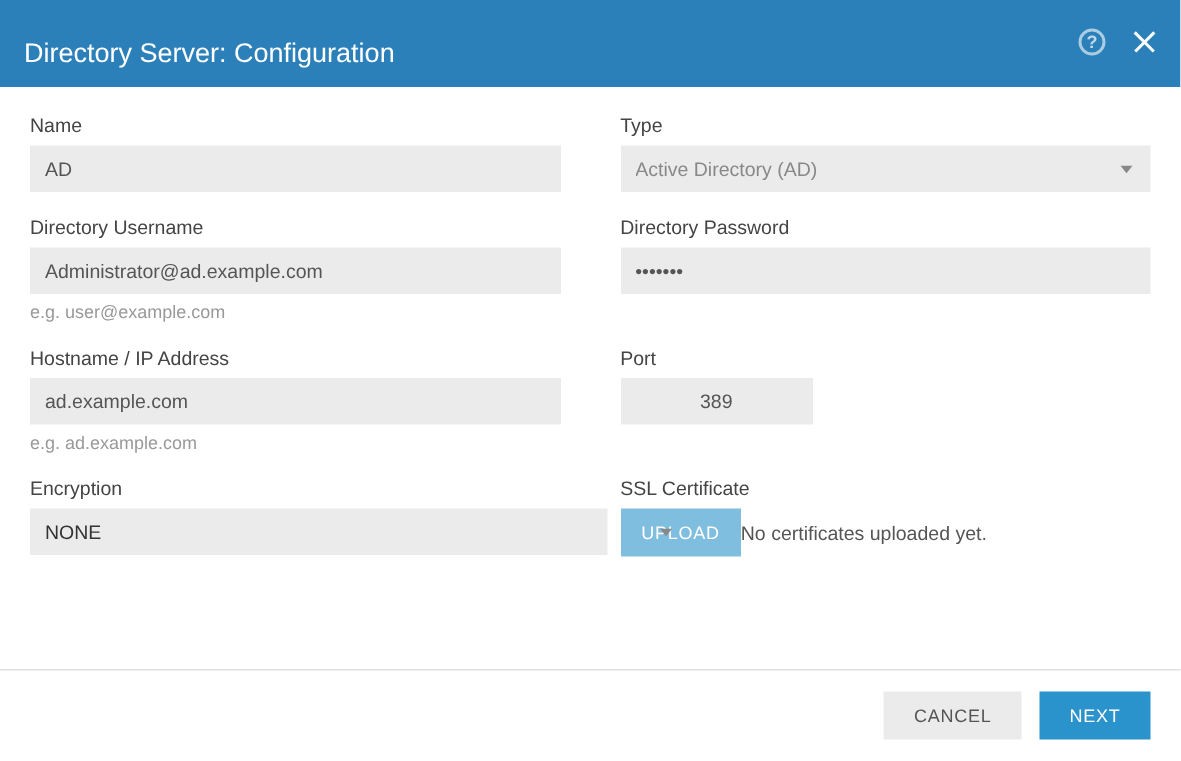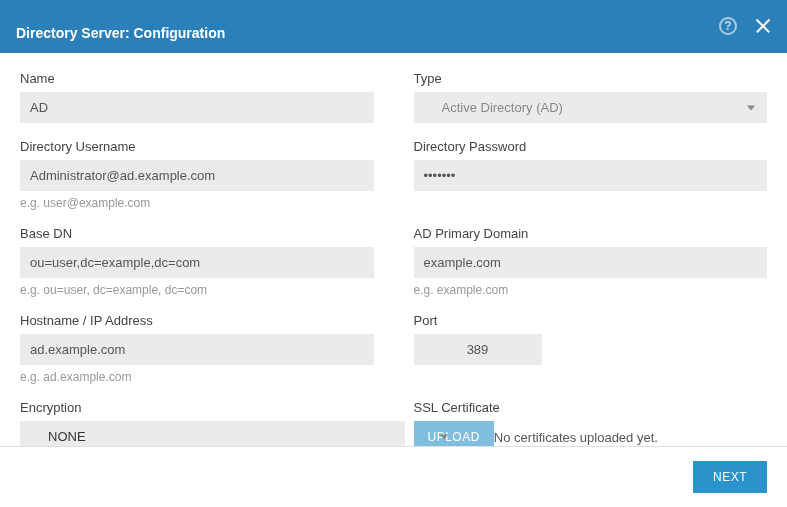--- a/index.html
+++ b/index.html
@@ -14,22 +14,22 @@
     }
     .header {
       background: #2b80b9;
       color: #fff;
       padding: 10px 16px 12px 16px;
       display: flex;
       align-items: center;
       justify-content: space-between;
     }
     .header-title {
-      font-size: 14px;
-      font-weight: 700;
+      font-size: 18px;
+      font-weight: 400;
       margin-top: 15px;
     }
     .header-actions {
       display: flex;
       align-items: center;
       gap: 18px;
     }
     .help-icon {
       width: 18px;
       height: 18px;
@@ -88,21 +88,21 @@
       outline: none;
     }
     .form-input.port {
       width: 128px;
       text-align: center;
     }
     .form-select {
       width: 100%;
       background: #ebebeb;
       border: none;
-      padding: 8px 28px;
+      padding: 8px 10px;
       font-size: 13px;
       color: #888;
       outline: none;
       appearance: none;
       -webkit-appearance: none;
       position: relative;
     }
     .select-wrap {
       position: relative;
     }
@@ -206,32 +206,20 @@
       <label class="form-label">Directory Username</label>
       <input class="form-input" value="Administrator@ad.example.com" style="">
       <div class="form-hint">e.g. user@example.com</div>
     </div>
     <div class="form-group">
       <label class="form-label">Directory Password</label>
       <input class="form-input" value="•••••••" style="">
     </div>
   </div>
 
-  <div class="form-row">
-    <div class="form-group">
-      <label class="form-label">Base DN</label>
-      <input class="form-input" value="ou=user,dc=example,dc=com" style="">
-      <div class="form-hint">e.g. ou=user, dc=example, dc=com</div>
-    </div>
-    <div class="form-group">
-      <label class="form-label">AD Primary Domain</label>
-      <input class="form-input" value="example.com" style="">
-      <div class="form-hint">e.g. example.com</div>
-    </div>
-  </div>
 
   <div class="form-row">
     <div class="form-group">
       <label class="form-label">Hostname / IP Address</label>
       <input class="form-input" value="ad.example.com" style="">
       <div class="form-hint">e.g. ad.example.com</div>
     </div>
     <div class="form-group">
       <label class="form-label">Port</label>
       <input class="form-input port" value="389" style="">
@@ -252,14 +240,15 @@
       <div class="ssl-row">
         <button class="upload-btn">UPLOAD</button>
         <span class="ssl-status">No certificates uploaded yet.</span>
       </div>
     </div>
   </div>
 
 </div>
 
 <div class="footer">
+  <button class="btn btn-cancel">CANCEL</button>
   <button class="btn btn-next">NEXT</button>
 </div>
 
 </body></html>

